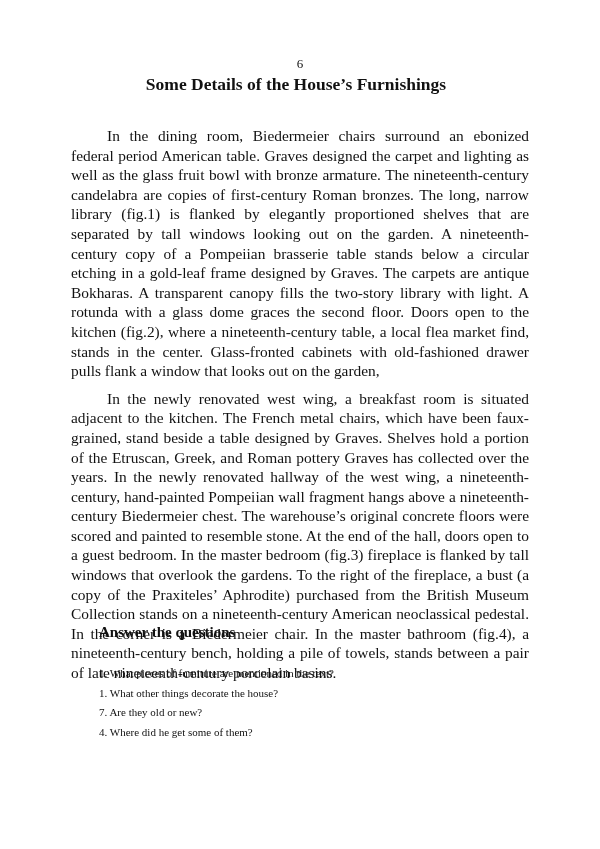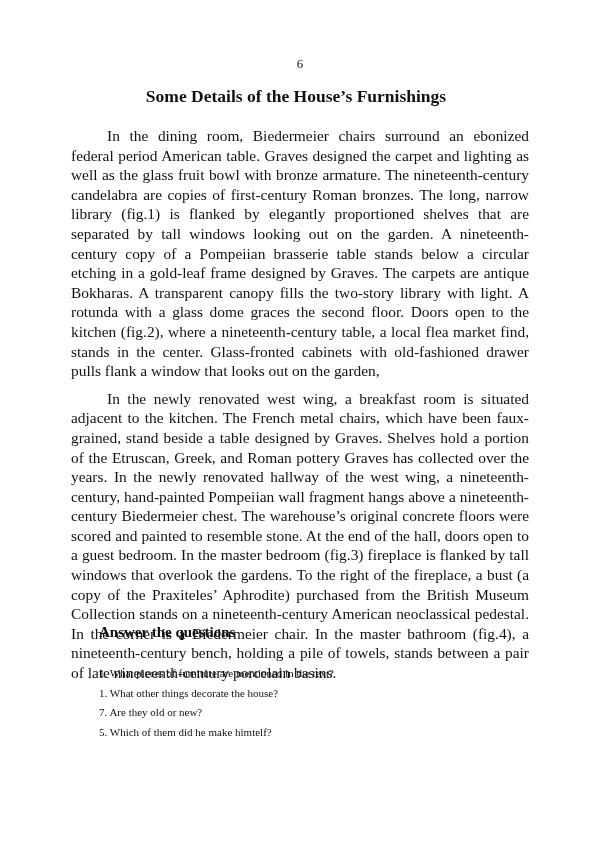--- a/index.html
+++ b/index.html
@@ -1,18 +1,18 @@
 <!DOCTYPE html>
 <html><head>
 <meta charset="utf-8">
 <style>
   html, body { margin: 0; padding: 0; background: #ffffff; }
   body { width: 600px; height: 849px; position: relative; overflow: hidden; font-family: "Liberation Serif", serif; color: #111; }
   .page-num { position: absolute; top: 56px; left: 0; width: 600px; text-align: center; font-size: 13px; }
-  .title { position: absolute; top: 86px; left: 0; width: 592px; text-align: center; font-size: 17.5px; font-weight: bold; margin: 0; }
+  .title { position: absolute; top: 74px; left: 0; width: 592px; text-align: center; font-size: 17.5px; font-weight: bold; margin: 0; }
   .body-text { position: absolute; top: 118px; left: 63px; width: 474px; font-size: 15.4px; line-height: 19.6px; text-align: justify; }
   .body-text p { margin: 8px; text-indent: 36px; }
   .questions-heading { position: absolute; top: 624px; left: 99px; font-size: 15px; font-weight: bold; margin: 0; }
   .questions { position: absolute; top: 664px; left: 99px; margin: 0; padding: 0; list-style: none; font-size: 11px; line-height: 19.5px; }
   .questions li { margin: 0; padding: 0; }
 </style>
 </head>
 <body>
 
 <div>
@@ -22,15 +22,15 @@
   <div class="body-text">
     <p>In the dining room, Biedermeier chairs surround an ebonized federal period American table. Graves designed the carpet and lighting as well as the glass fruit bowl with bronze armature. The nineteenth-century candelabra are copies of first-century Roman bronzes. The long, narrow library (fig.1) is flanked by elegantly proportioned shelves that are separated by tall windows looking out on the garden. A nineteenth-century copy of a Pompeiian brasserie table stands below a circular etching in a gold-leaf frame designed by Graves. The carpets are antique Bokharas. A transparent canopy fills the two-story library with light. A rotunda with a glass dome graces the second floor. Doors open to the kitchen (fig.2), where a nine­teenth-century table, a local flea market find, stands in the center. Glass-fronted cabinets with old-fashioned drawer pulls flank a window that looks out on the gar­den,</p>
     <p>In the newly renovated west wing, a breakfast room is situated adjacent to the kitchen. The French metal chairs, which have been faux-grained, stand beside a table designed by Graves. Shelves hold a portion of the Etruscan, Greek, and Ro­man pottery Graves has collected over the years. In the newly renovated hallway of the west wing, a nineteenth-century, hand-painted Pompeiian wall fragment hangs above a nineteenth-century Biedermeier chest. The warehouse’s original concrete floors were scored and painted to resemble stone. At the end of the hall, doors open to a guest bedroom. In the master bedroom (fig.3) fireplace is flanked by tall win­dows that overlook the gardens. To the right of the fireplace, a bust (a copy of the Praxiteles’ Aphrodite) purchased from the British Museum Collection stands on a nineteenth-century American neoclassical pedestal. In the corner is a Biedermeier chair. In the master bathroom (fig.4), a nineteenth-century bench, holding a pile of towels, stands between a pair of late nineteenth-century porcelain basins.</p>
   </div>
 
   <h2 class="questions-heading">Answer the questions</h2>
   <ul class="questions">
     <li>1. What pieces of furniture are mentioned in the text?</li>
     <li>1. What other things decorate the house?</li>
     <li>7. Are they old or new?</li>
-    <li>5. Which of them did he make himtelf?</li>
+    <li>4. Where did he get some of them?</li>
   </ul>
 </div>
 
 </body></html>

